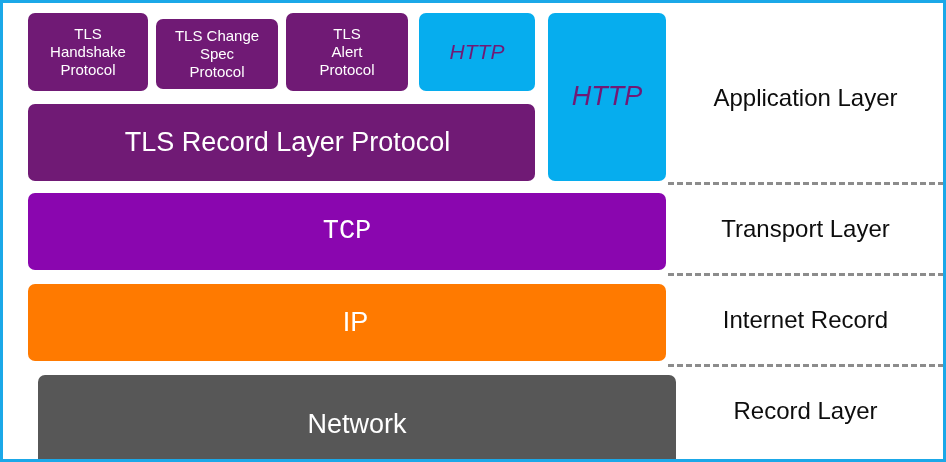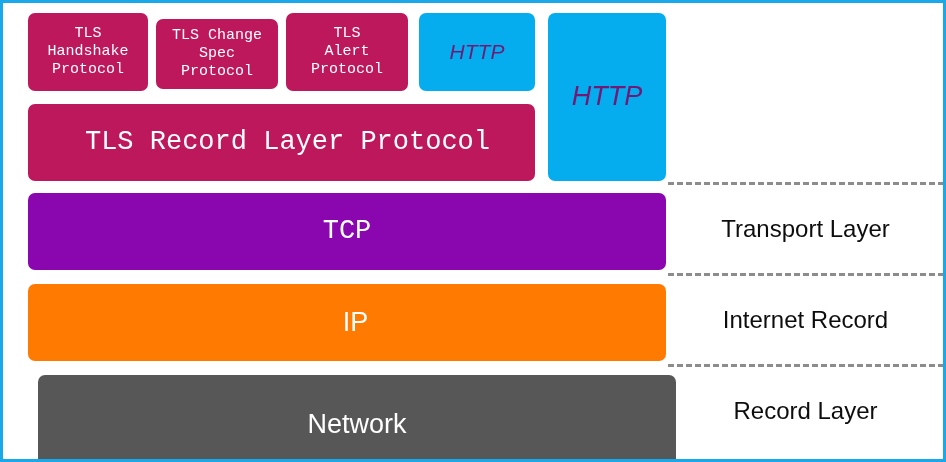--- a/index.html
+++ b/index.html
@@ -29,21 +29,21 @@
     display: flex;
     align-items: center;
     justify-content: center;
     text-align: center;
     color: #ffffff;
     line-height: 1.18;
     white-space: pre-line;
     user-select: none;
   }
 
-  .green  { background: #be185d; font-family: Liberation Mono, monospace; }
+  .green  { background: #701a75; }
   .cyan   { background: #06adee; color: #701a75; font-style: italic; }
   .purple { background: #8a06af; }
   .orange { background: #ff7a00; }
   .gray   { background: #575757; }
 
   
   .proto-small {
     font-size: 15px;
     font-weight: 400;
     padding: 2px 4px;
@@ -111,20 +111,21 @@
   <div class="box cyan http-tall" style="left:545px; top:10px; width:118px; height:168px;">HTTP</div>
 
   <div class="box green record-bar" style="left:25px; top:101px; width:507px; height:77px;">TLS Record Layer Protocol</div>
 
   <div class="box purple stack-bar" style="left:25px; top:190px; width:638px; height:77px;font-family:Liberation Mono, monospace;">TCP</div>
 
   <div class="box orange stack-bar" style="left:25px; top:281px; width:638px; height:77px;padding-left:17px;">IP</div>
 
   <div class="box gray stack-bar" style="left:35px; top:372px; width:638px; height:100px;">Network</div>
 
+  <div class="layer-label" style="left:665px; top:10px; width:275px; height:169px;">Application Layer</div>
 
   <div class="divider" style="left:665px; top:179px; width:276px;"></div>
 
   <div class="layer-label" style="left:665px; top:182px; width:275px; height:88px;">Transport Layer</div>
 
   <div class="divider" style="left:665px; top:270px; width:276px;"></div>
 
   <div class="layer-label" style="left:665px; top:273px; width:275px; height:88px;">Internet Record</div>
 
   <div class="divider" style="left:665px; top:361px; width:276px;"></div>

